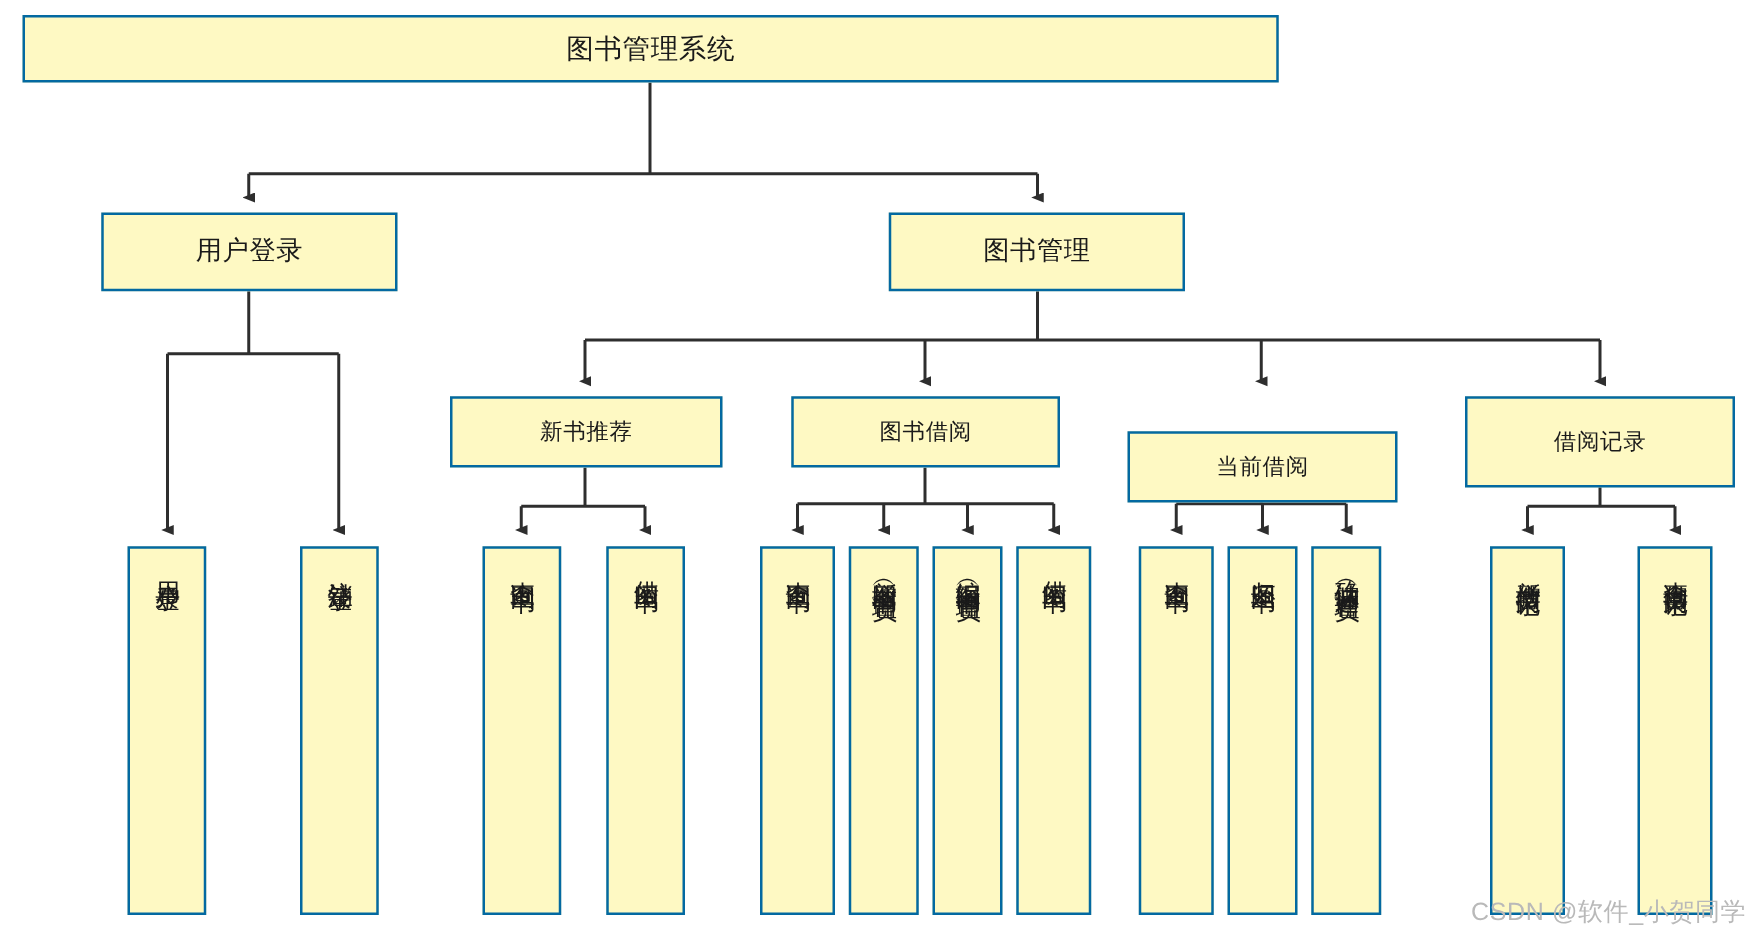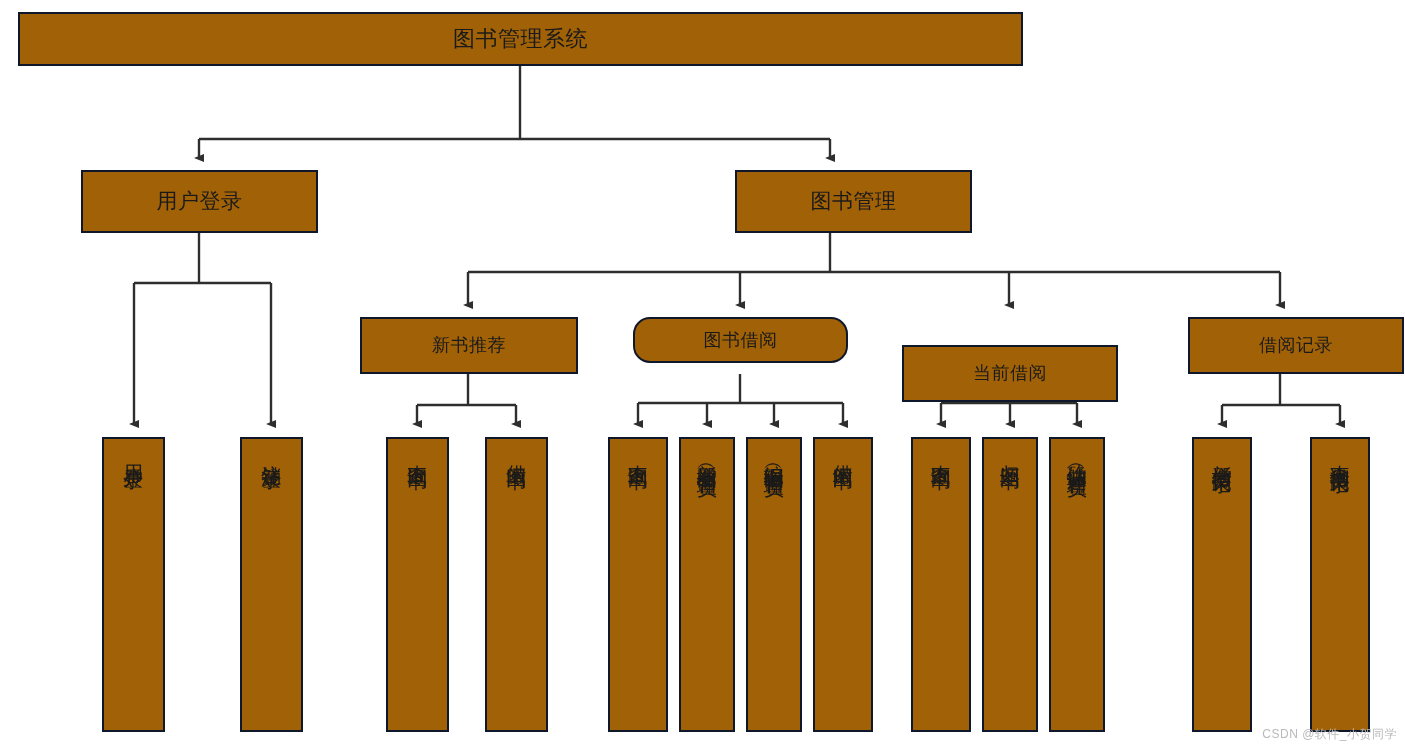--- a/index.html
+++ b/index.html
@@ -21,22 +21,22 @@
     position: absolute;
     left: 0;
     top: 0;
     width: 1405px;
     height: 747px;
     pointer-events: none;
   }
   .node {
     position: absolute;
     box-sizing: border-box;
-    background: #a16207;
-    border: 2px solid #0f172a;
+    background: #fef9c3;
+    border: 2px solid #0369a1;
     display: flex;
     align-items: center;
     justify-content: center;
     color: #1a1a1a;
   }
   .node .lbl {
     font-size: 21px;
     line-height: 1.25;
     letter-spacing: 0.5px;
     white-space: nowrap;
@@ -56,21 +56,21 @@
     font-size: 20px;
     line-height: 1.22;
     letter-spacing: 2px;
     white-space: normal;
     max-height: 280px;
   }
   .watermark {
     position: absolute;
     right: 8px;
     bottom: 4px;
-    font-size: 12px;
+    font-size: 20px;
     color: #b9b9b9;
     letter-spacing: 0.5px;
     white-space: nowrap;
     margin-top: 34px;
   }
 </style>
 </head>
 <body>
 
 <div id="canvas">
@@ -125,34 +125,34 @@
     </g>
   </svg>
 
   <div class="node root" style="left:18px; top:12px; width:1005px; height:54px;">
     <span class="lbl">图书管理系统</span>
   </div>
 
   <div class="node level2" style="left:81px; top:170px; width:237px; height:63px;">
     <span class="lbl">用户登录</span>
   </div>
-  <div class="node level2" style="left:711px; top:170px; width:237px; height:63px;margin-left:24px;">
+  <div class="node level2" style="left:711px; top:170px; width:237px; height:63px;">
     <span class="lbl">图书管理</span>
   </div>
 
   <div class="node level3" style="left:360px; top:317px; width:218px; height:57px;">
     <span class="lbl">新书推荐</span>
   </div>
-  <div class="node level3" style="left:633px; top:317px; width:215px; height:46px;border-radius:17px;">
+  <div class="node level3" style="left:633px; top:317px; width:215px; height:57px;">
     <span class="lbl">图书借阅</span>
   </div>
   <div class="node level3" style="left:902px; top:317px; width:216px; height:57px;margin-top:28px;">
     <span class="lbl">当前借阅</span>
   </div>
-  <div class="node level3" style="left:1172px; top:317px; width:216px; height:57px;margin-left:16px;">
+  <div class="node level3" style="left:1172px; top:317px; width:216px; height:73px;">
     <span class="lbl">借阅记录</span>
   </div>
 
   <div class="node leaf" style="left:102px; top:437px; width:63px; height:295px;">
     <span class="lbl">用户登录</span>
   </div>
   <div class="node leaf" style="left:240px; top:437px; width:63px; height:295px;">
     <span class="lbl">注销登录</span>
   </div>
 

